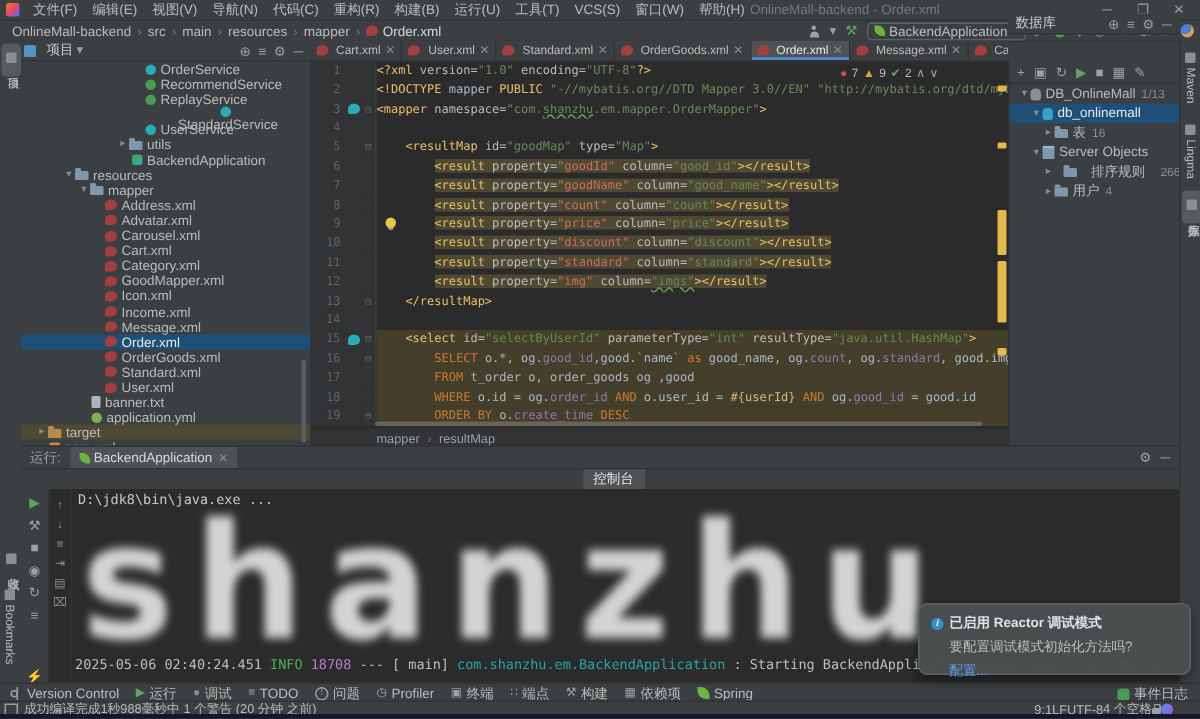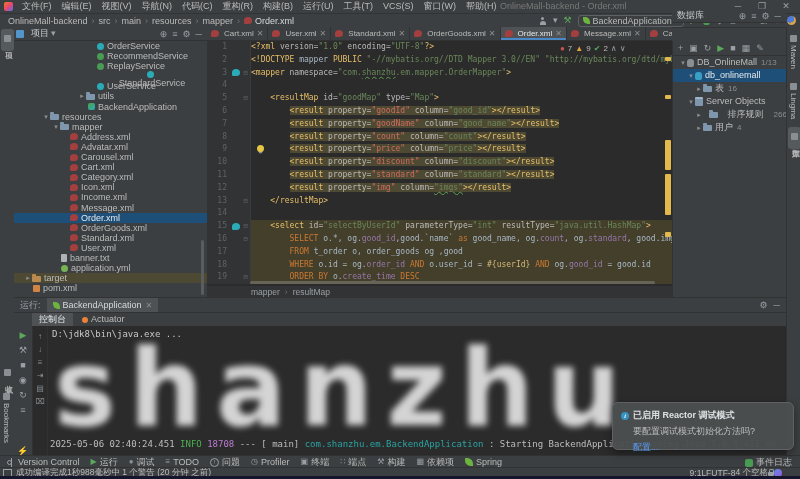--- a/index.html
+++ b/index.html
@@ -106,21 +106,21 @@
   
   #db-panel{left:672px;top:41px;width:114px;height:256px;background:#3c3f41;border-left:1px solid #323232;}
   #db-toolbar{display:flex;gap:6px;align-items:center;height:14px;padding-left:5px;border-bottom:1px solid #323232;color:#9aa0a6;font-size:9px;}
   .dbrow{height:13px;line-height:13px;display:flex;align-items:center;white-space:nowrap;font-size:9px;color:#bbbbbb;}
   .dbrow.sel{background:#1d4f79;color:#e4e8eb;}
   
   #run-panel{left:14px;top:297px;width:772px;height:158px;background:#3c3f41;border-top:1px solid #323232;}
   #run-head{height:14px;display:flex;align-items:center;border-bottom:1px solid #323232;}
   #run-label{color:#9aa0a6;padding:0 6px;}
   #run-tab{display:flex;align-items:center;gap:3px;background:#4e5254;height:14px;padding:0 6px;color:#d5d9dd;}
-  #con-tabs{height:13px;display:flex;align-items:center;border-bottom:6px solid #4d7c0f;padding-left:18px;gap:2px;}
+  #con-tabs{height:13px;display:flex;align-items:center;border-bottom:6px solid #4d7c0f;padding-left:18px;gap:2px;flex-direction:column;}
   .ctab{padding:0 7px;height:13px;line-height:13px;color:#bbbbbb;display:flex;align-items:center;gap:3px;}
   .ctab.sel{background:#4e5254;color:#e4e8eb;}
   .ic-actuator{display:inline-block;width:6px;height:6px;background:#e8833a;border-radius:50%;}
   #run-tools{position:absolute;left:0;top:28px;width:18px;bottom:0;background:#3c3f41;border-right:1px solid #323232;display:flex;flex-direction:column;align-items:center;gap:5px;padding-top:4px;color:#9aa0a6;font-size:9px;}
   #con-gutter{position:absolute;left:19px;top:28px;width:14px;bottom:0;background:#2b2b2b;border-right:1px solid #323232;display:flex;flex-direction:column;align-items:center;gap:4px;padding-top:6px;color:#8a8f94;font-size:8px;}
   #console{position:absolute;left:34px;top:28px;right:0;bottom:0;background:#2b2b2b;overflow:hidden;font-family:"DejaVu Sans Mono",monospace;}
   #con-cmd{position:absolute;left:4px;top:3px;color:#c8c8c8;font-size:9px;}
   #banner{position:absolute;left:6px;top:12px;width:700px;height:105px;overflow:hidden;color:#d4d4d4;
           font-family:"DejaVu Sans",sans-serif;font-weight:bold;font-size:104px;line-height:100px;letter-spacing:13px;
           filter:blur(3px);transform:scaleY(1.03);}
@@ -299,20 +299,24 @@
       <div class="trow" style="padding-left: 56px;">
         <span class="tic tic-bird"></span>
         <span>Cart.xml</span>
       </div>
       <div class="trow" style="padding-left: 56px;">
         <span class="tic tic-bird"></span>
         <span>Category.xml</span>
       </div>
       <div class="trow" style="padding-left: 56px;">
         <span class="tic tic-bird"></span>
+        <span>GoodMapper.xml</span>
+      </div>
+      <div class="trow" style="padding-left: 56px;">
+        <span class="tic tic-bird"></span>
         <span>Icon.xml</span>
       </div>
       <div class="trow" style="padding-left: 56px;">
         <span class="tic tic-bird"></span>
         <span>Income.xml</span>
       </div>
       <div class="trow" style="padding-left: 56px;">
         <span class="tic tic-bird"></span>
         <span>Message.xml</span>
       </div>

